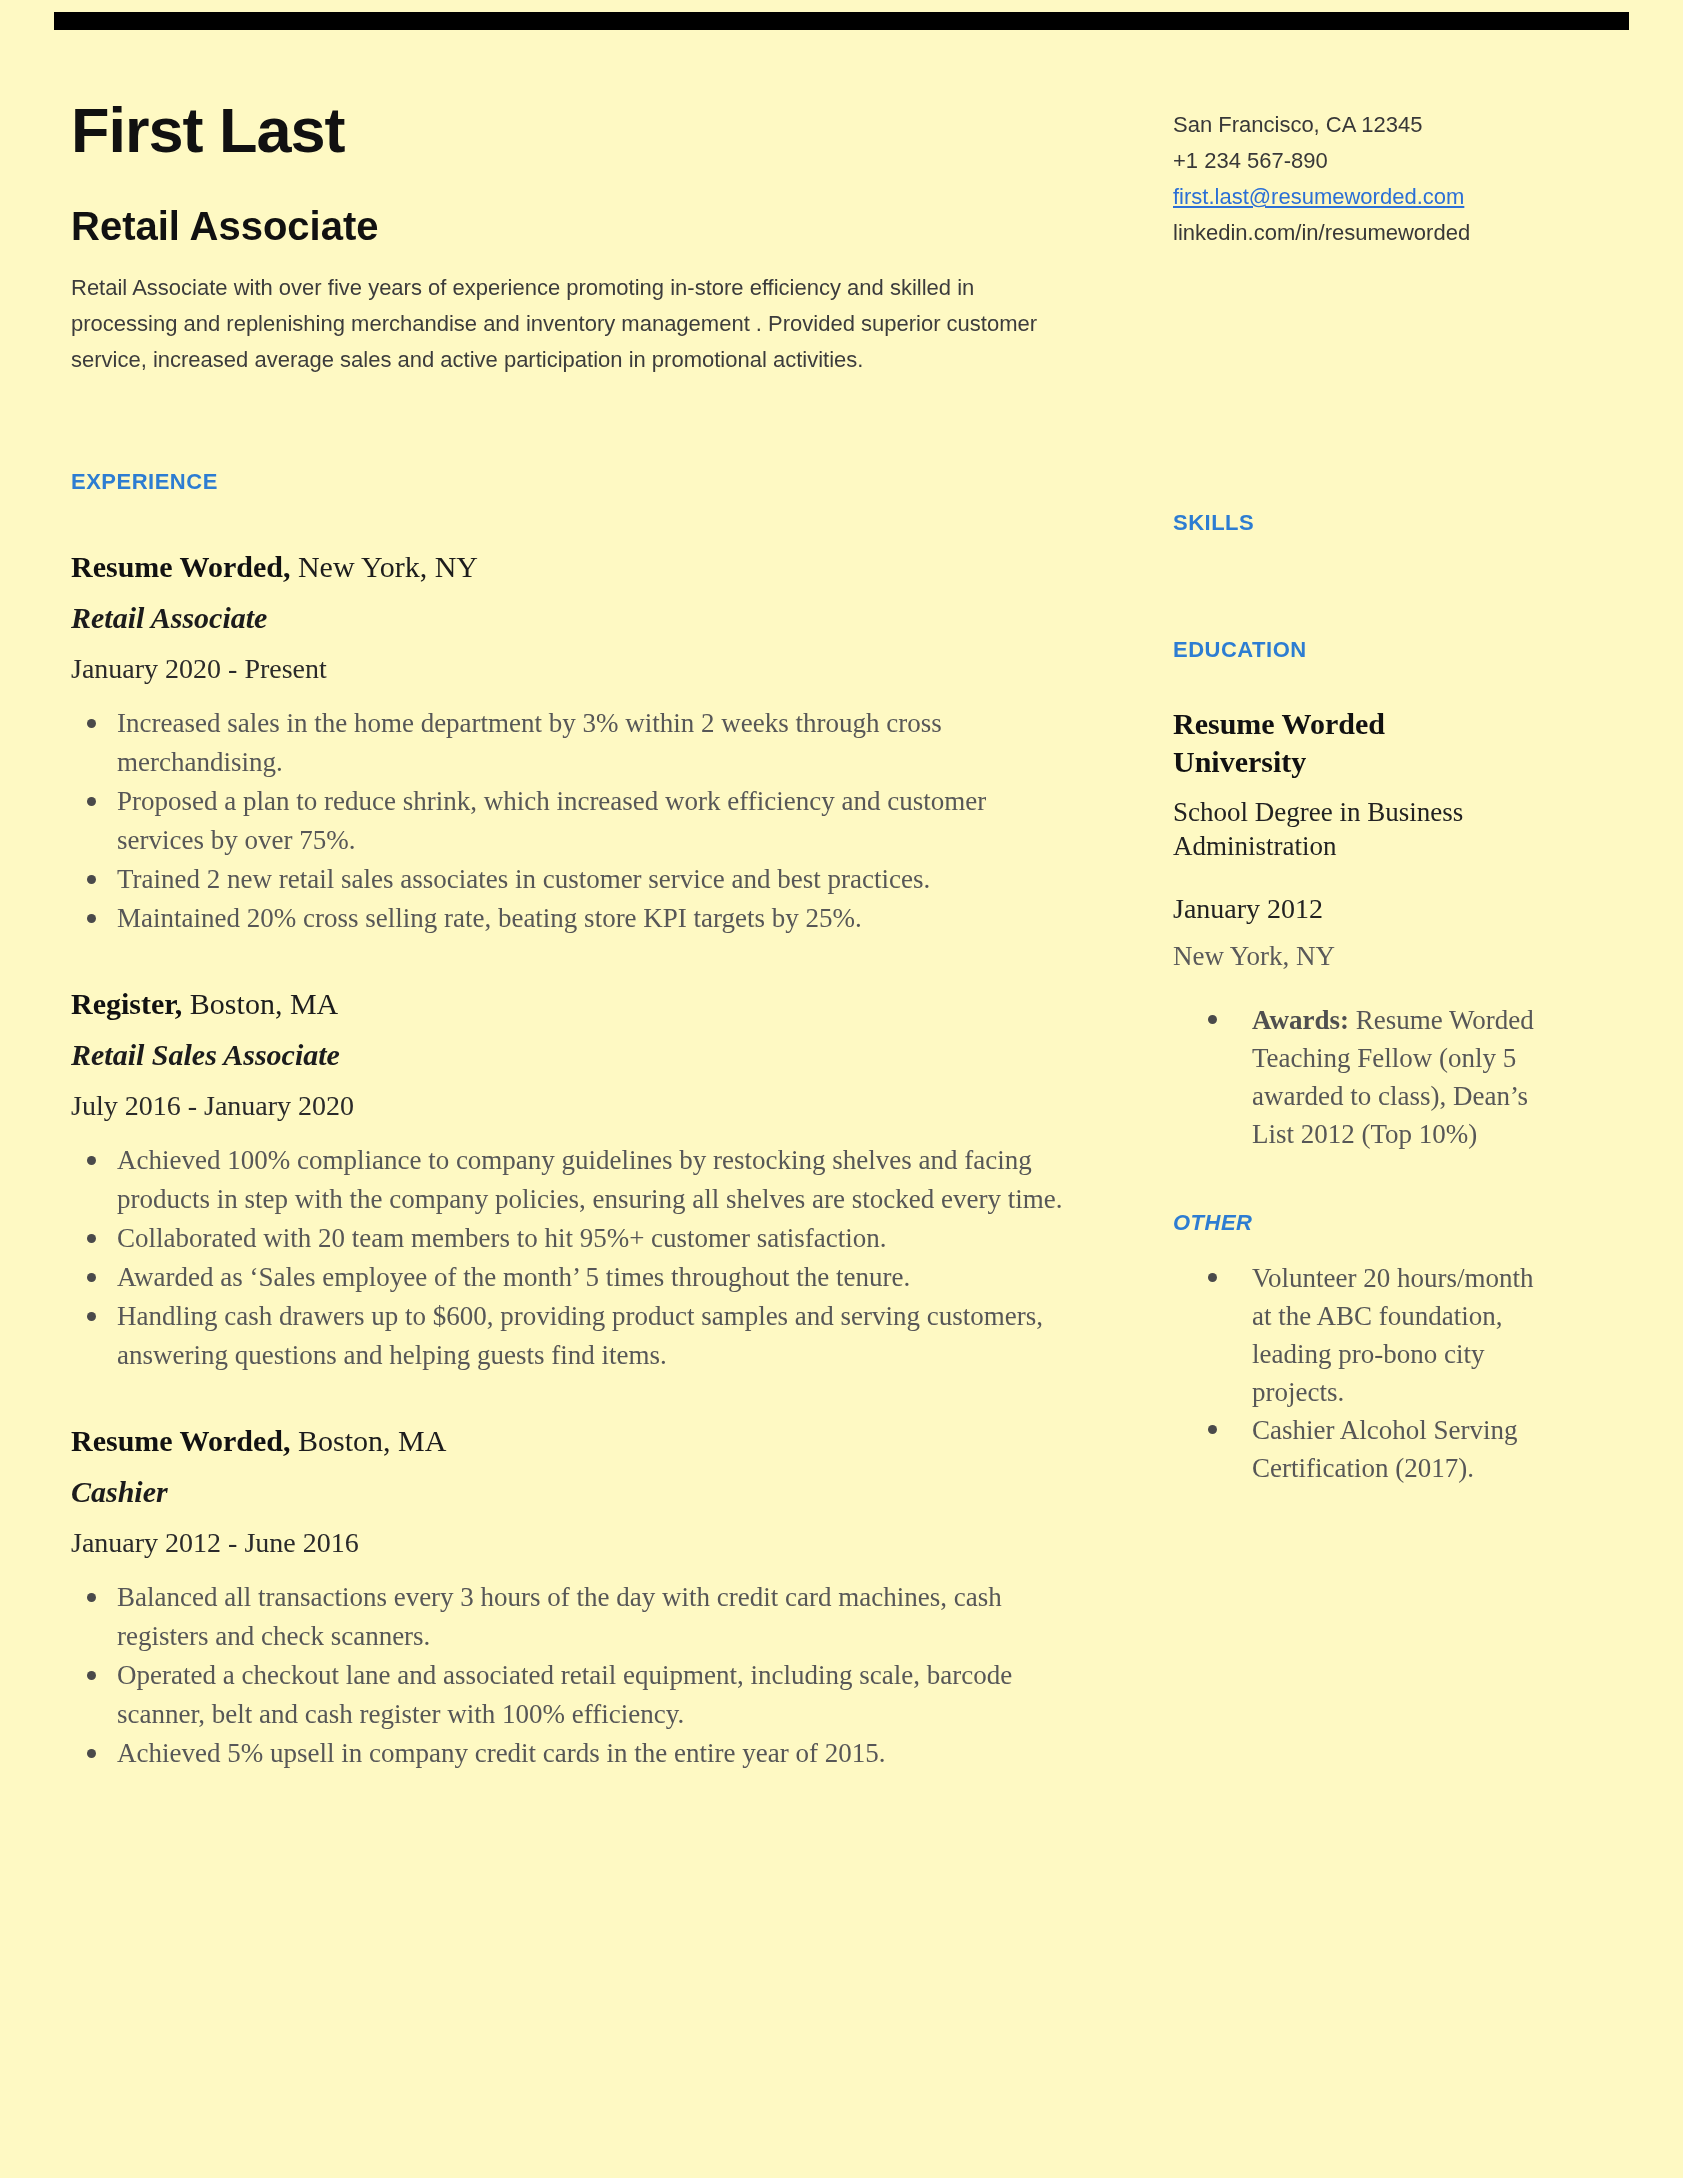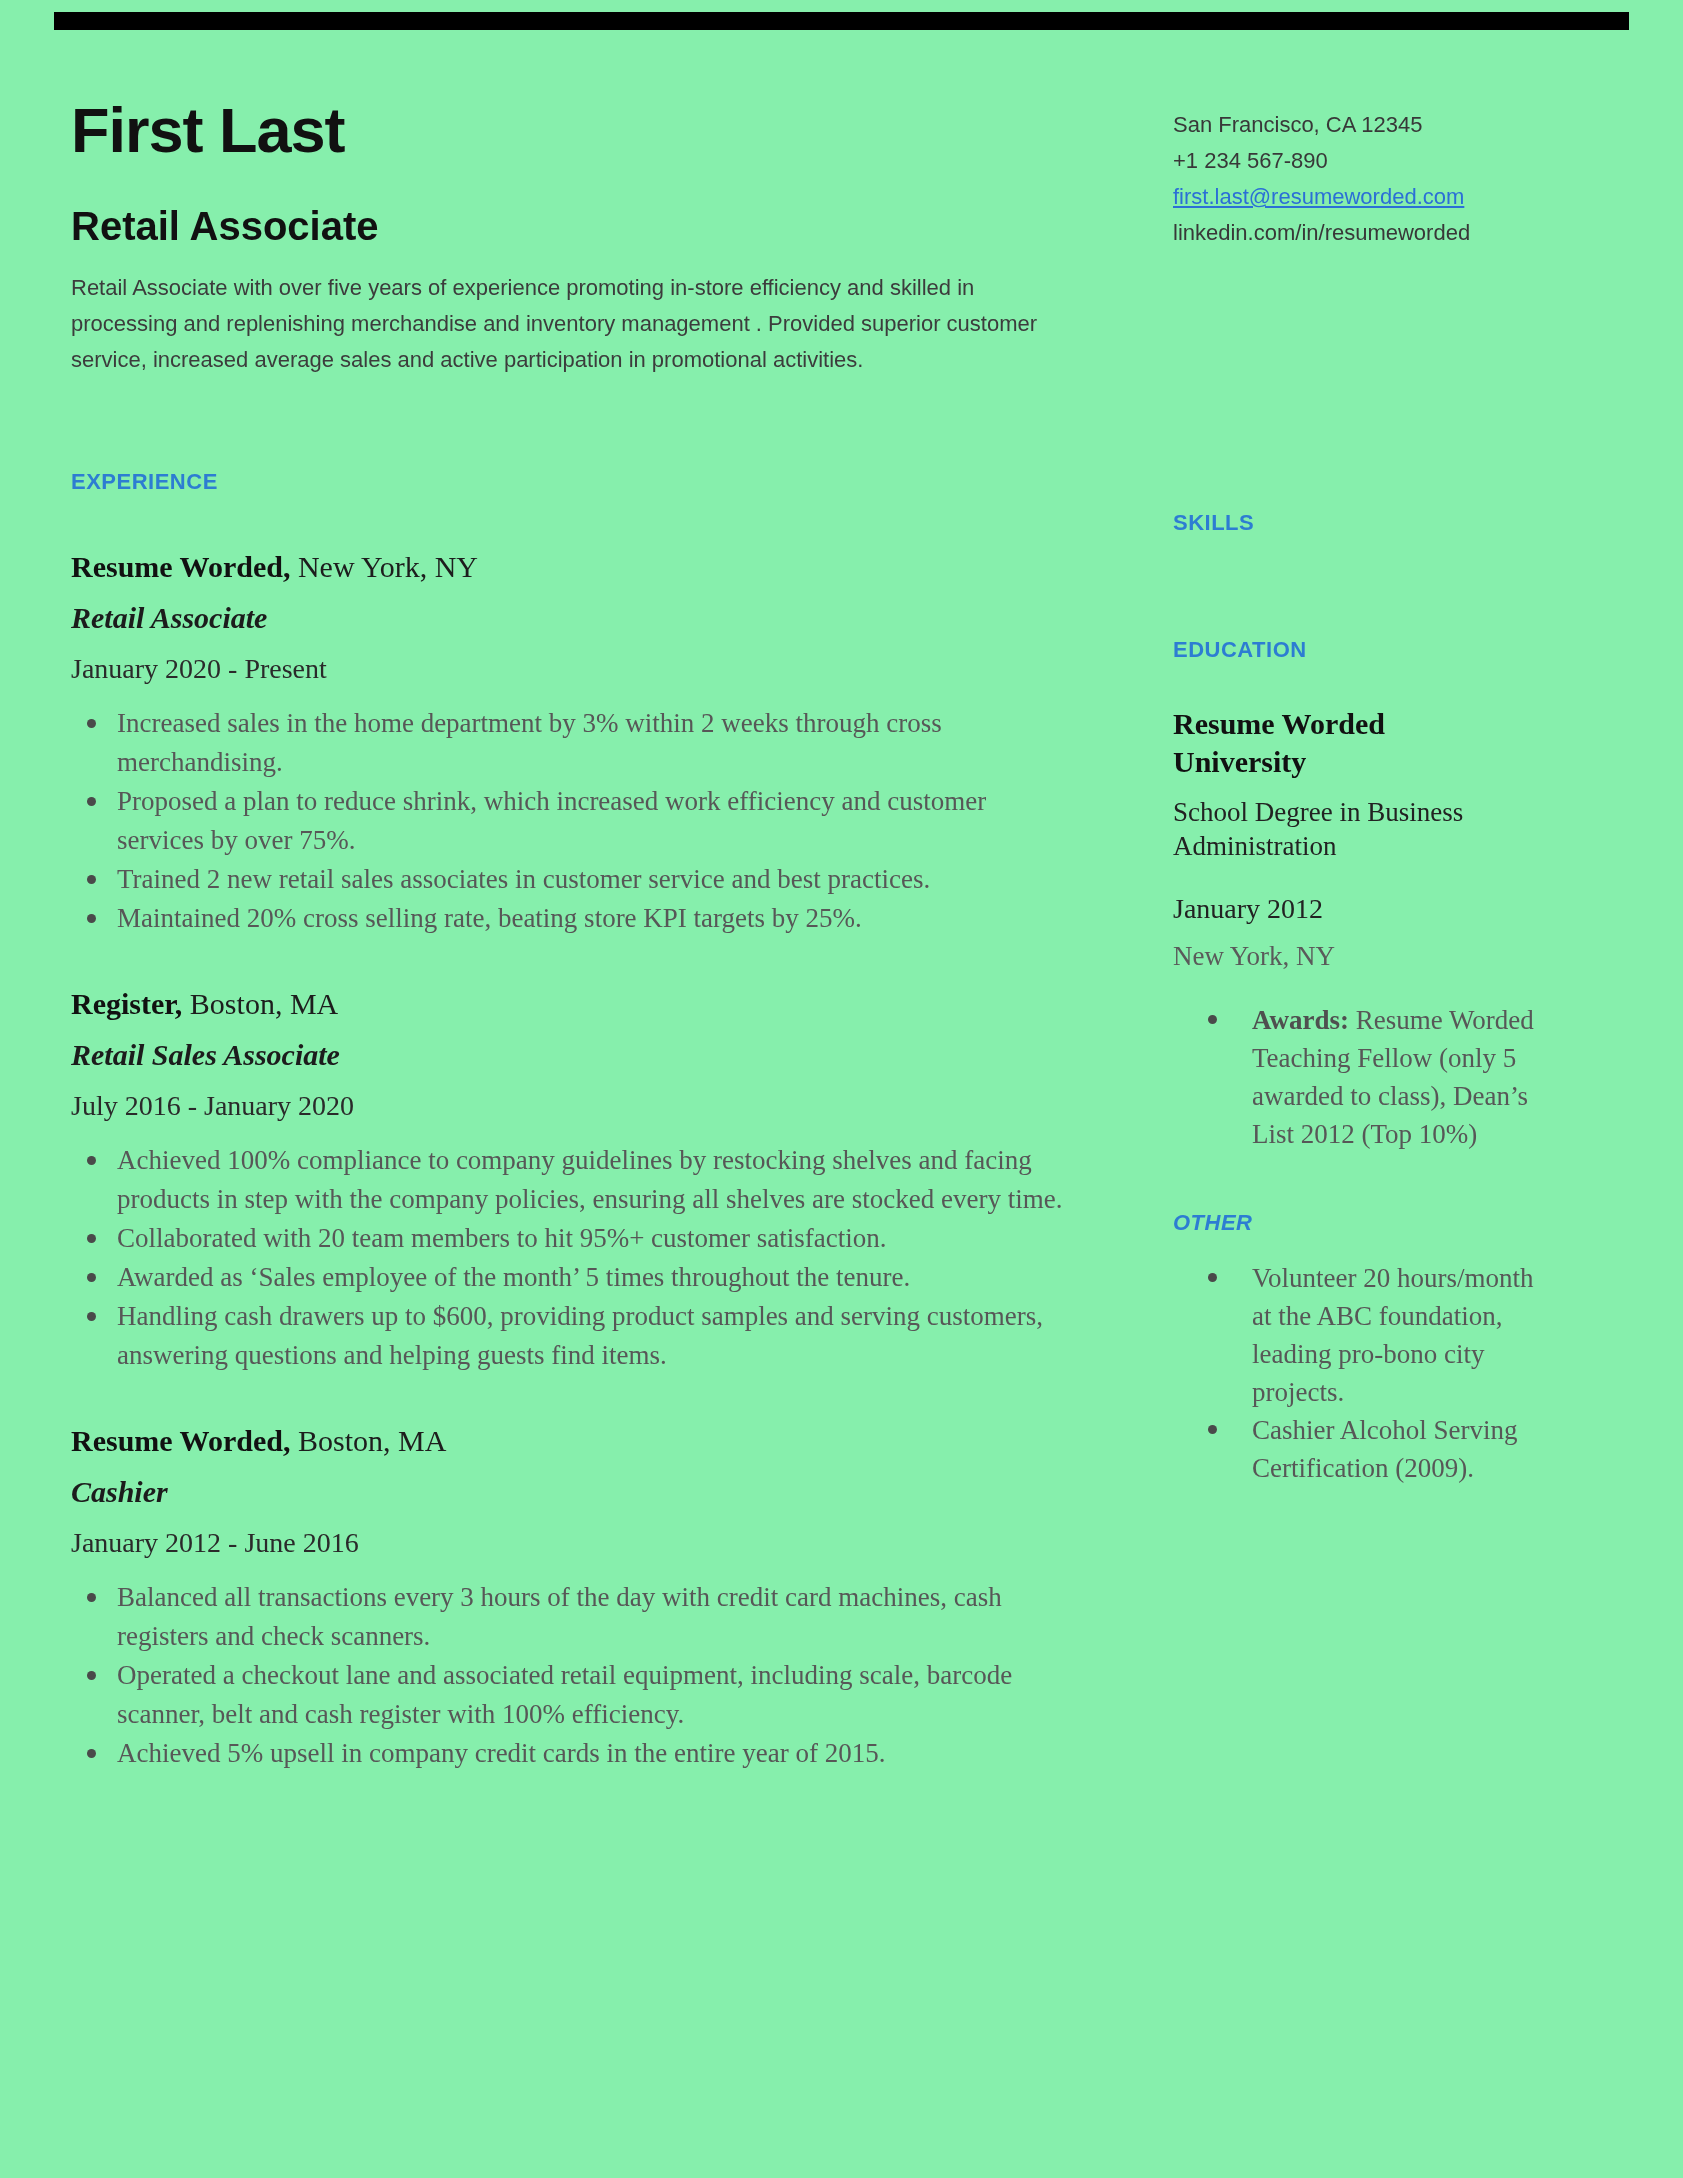--- a/index.html
+++ b/index.html
@@ -1,19 +1,19 @@
 <!DOCTYPE html>
 <html><head>
 <meta charset="utf-8">
 <style>
   html,body { margin:0; padding:0; background:#ffffff; }
   .page {
     position:relative;
     width:1683px; height:2178px;
-    background:#86efac;
+    background:#fef9c3;
     font-family:"Liberation Sans","DejaVu Sans",sans-serif;
     overflow:hidden;
   }
   .topbar {
     position:absolute; left:54px; right:54px; top:12px; height:18px;
     background:#000000;
   }
   .col-main { position:absolute; left:71px; top:99px; width:1000px; }
   .col-side { position:absolute; left:1173px; top:107px; width:378px; }
 
@@ -213,18 +213,18 @@
       </ul>
 
     <div class="sec-head other-head">OTHER</div>
     <ul class="side-bullets" id="other-bullets">
         <li class="bullet">
           <span class="dot"></span>
           <span class="txt">Volunteer 20 hours/month at the ABC foundation, leading pro-bono city projects.</span>
         </li>
         <li class="bullet">
           <span class="dot"></span>
-          <span class="txt">Cashier Alcohol Serving Certification (2009).</span>
+          <span class="txt">Cashier Alcohol Serving Certification (2017).</span>
         </li>
       </ul>
   </div>
 </div>
 
 
 </body></html>

